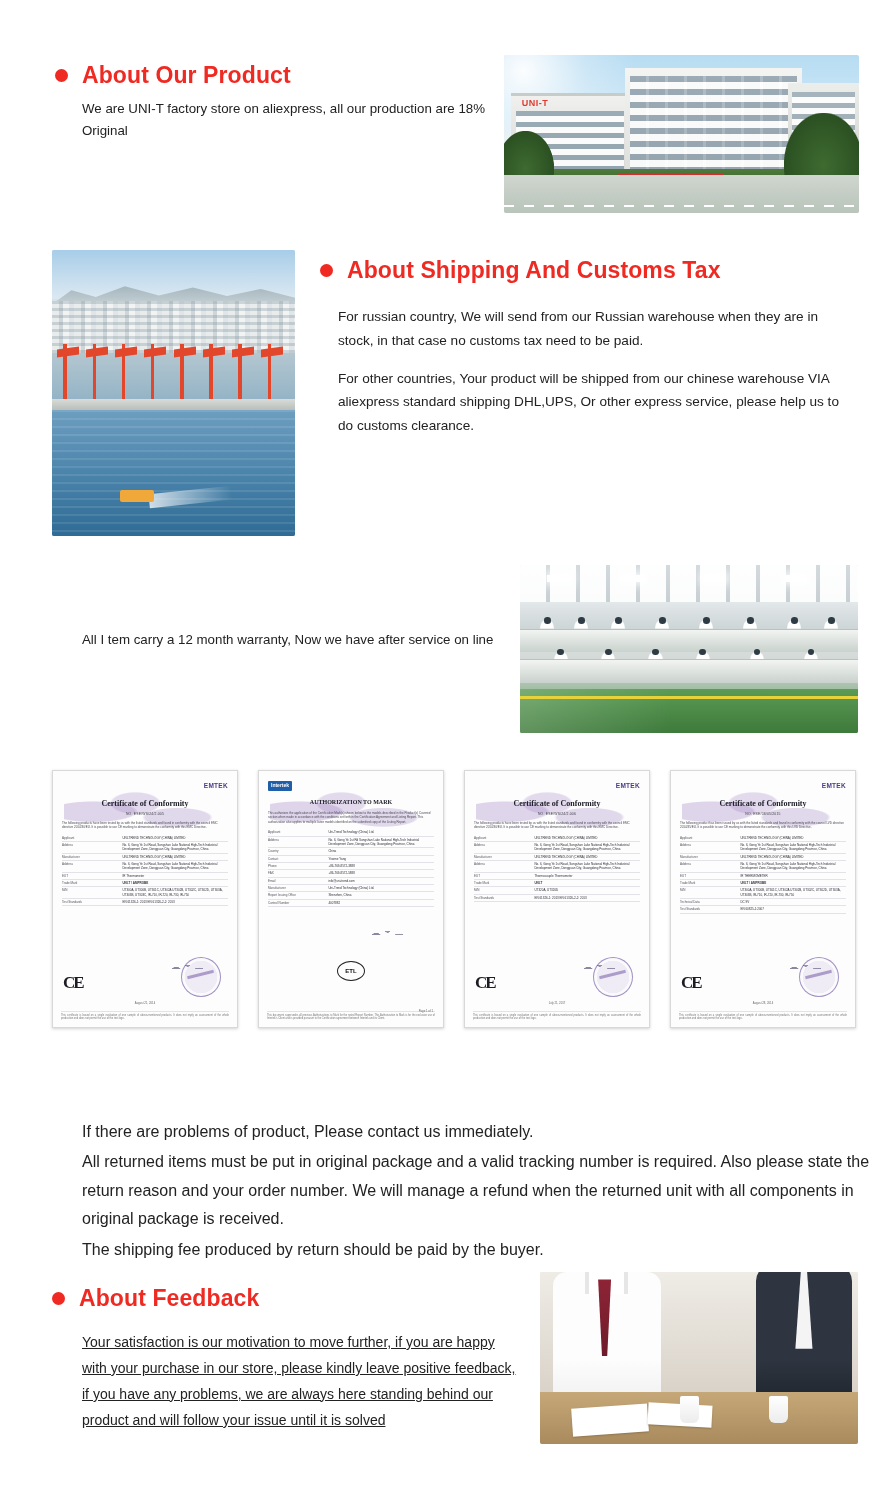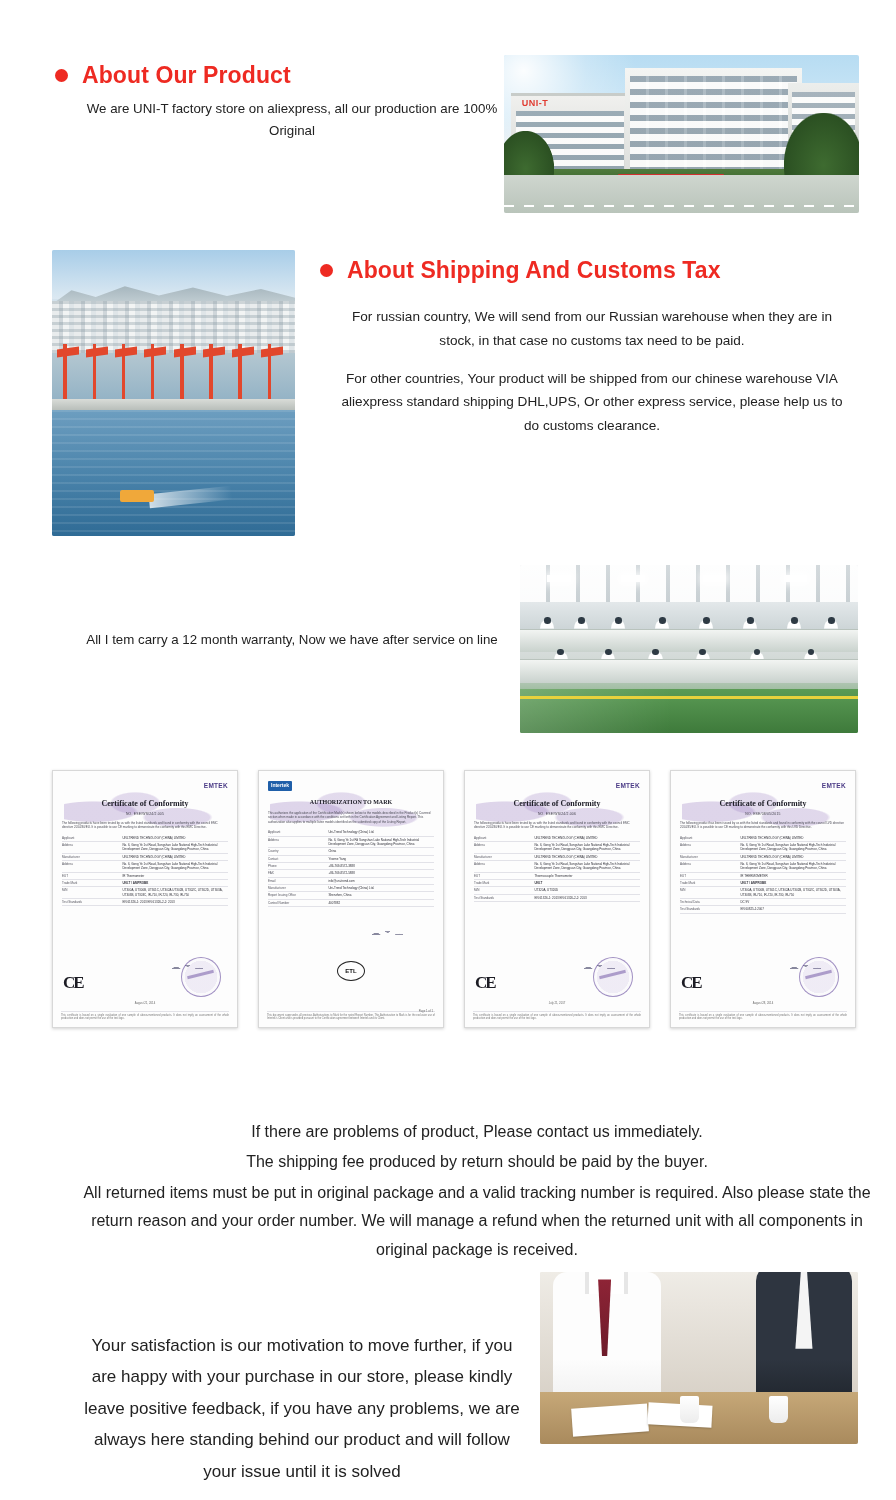--- a/index.html
+++ b/index.html
@@ -39,21 +39,21 @@
   }
   .body-text {
     font-size: 13.3px;
     line-height: 1.62;
     color: #222;
   }
   .body-text p { margin: 0 0 14px 0; }
   .body-text p:last-child { margin-bottom: 0; }
 
   
-  .abs { position: absolute; text-align: center; }
+  .abs { position: absolute; }
 
   
   #sec-product-heading { left: 55px; top: 62px; }
   #sec-product-body { left: 82px; top: 98px; width: 420px; }
 
   #img-factory {
     left: 504px; top: 55px; width: 355px; height: 158px;
     border-radius: 2px; overflow: hidden;
   }
 
@@ -385,21 +385,21 @@
 <body>
 
 <div class="page">
 
   <div class="abs heading" id="sec-product-heading">
     <span class="bullet"></span>
     <span class="heading-text">About Our Product</span>
   </div>
 
   <div class="abs body-text" id="sec-product-body">
-    <p>We are UNI-T factory store on aliexpress, all our production are 100% Original</p>
+    <p>We are UNI-T factory store on aliexpress, all our production are 18% Original</p>
   </div>
 
   <div class="abs" id="img-factory">
     <div class="photo ph-factory">
       <div class="sky-ray"></div>
       <div class="bld-left"></div>
       <div class="brand">UNI-T</div>
       <div class="bld-main"></div>
       <div class="bld-right"></div>
       <div class="hedge"></div>
@@ -696,26 +696,30 @@
     <div class="cert-ce">CE</div>
     <div class="cert-sign"></div>
     <div class="cert-seal"></div>
     <div class="cert-date">August 28, 2014</div>
     <div class="cert-footer">This certificate is based on a single evaluation of one sample of above-mentioned products. It does not imply an assessment of the whole production and does not permit the use of the test logo.</div>
   </div>
 
 
   <div class="abs body-text" id="sec-return-body" style="font-size:16px;line-height:1.78;">
     <p>If there are problems of product, Please contact us immediately.</p>
+    <p>All returned items must be put in original package and a valid tracking number is required. Also please state the return reason and your order number. We will manage a refund when the returned unit with all components in original package is received.</p>
     <p>The shipping fee produced by return should be paid by the buyer.</p>
-    <p>All returned items must be put in original package and a valid tracking number is required. Also please state the return reason and your order number. We will manage a refund when the returned unit with all components in original package is received.</p>
-  </div>
-
-
-  <div class="abs body-text" id="sec-feedback-body" style="font-size:17px;line-height:1.85;">
+  </div>
+
+  <div class="abs heading" id="sec-feedback-heading">
+    <span class="bullet"></span>
+    <span class="heading-text">About Feedback</span>
+  </div>
+
+  <div class="abs body-text" id="sec-feedback-body" style="font-size:14px;line-height:1.85;text-decoration:underline;">
     <p>Your satisfaction is our motivation to move further, if you are happy with your purchase in our store, please kindly leave positive feedback, if you have any problems, we are always here standing behind our product and will follow your issue until it is solved</p>
   </div>
 
   <div class="abs" id="img-meeting">
     <div class="photo ph-meet">
       <div class="bgwall"></div>
       <div class="person p-left">
         <div class="collar"></div>
         <div class="tie"></div>
       </div>

